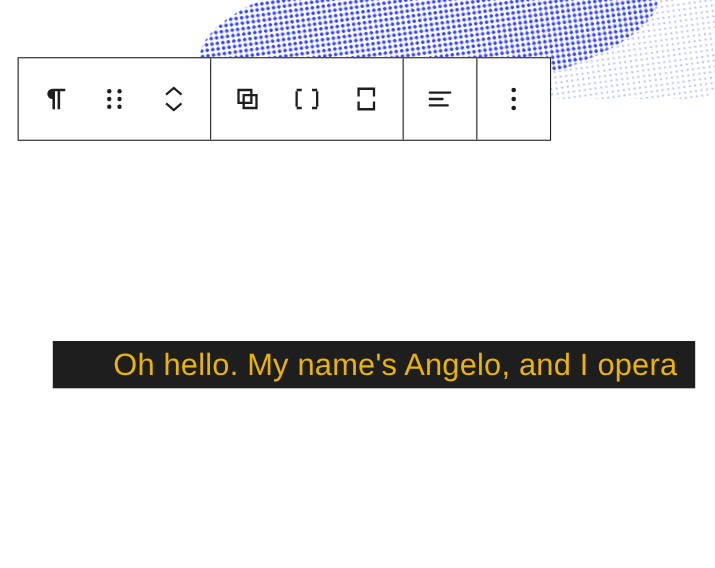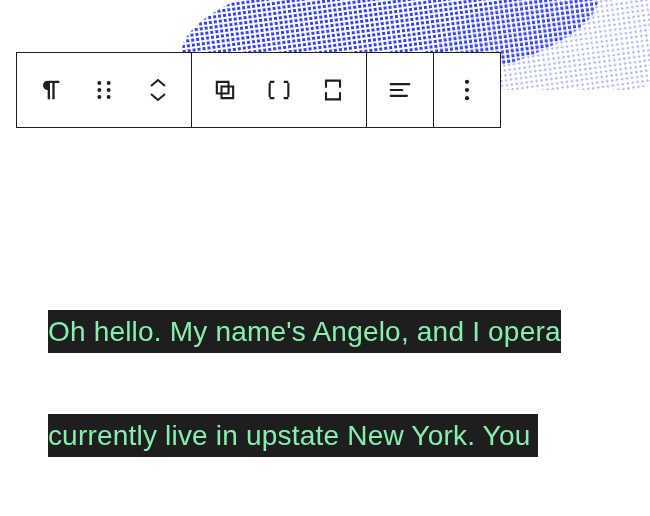--- a/index.html
+++ b/index.html
@@ -74,21 +74,21 @@
     left: 16px;
     right: 0;
     font-size: 28px;
     line-height: 52px;
     color: #1e1e1e;
     font-weight: 400;
     letter-spacing: .2px;
     white-space: pre-wrap;
   }
   .para { margin-bottom: 44px; }
-  .hl { color:#86efac; padding: 2px 0; }
+  .hl { color:#eab308; padding: 2px 16px; margin-left: 39px; }
   .hl-row { display:inline; background:#1e1e1e; box-decoration-break: clone; -webkit-box-decoration-break: clone; padding: 6px 0; }
 </style>
 </head>
 <body>
 
 <div class="decoration">
   <div class="dot-cloud"></div>
   <div class="dot-cloud light"></div>
 </div>
 
@@ -156,17 +156,17 @@
             <circle cx="12" cy="19" r="1.8"></circle>
           </g>
         </svg>
     </div>
   </div>
 </div>
 
 <div class="content">
   <div class="para">
     <span class="hl-row"><span class="hl">Oh hello. My name's Angelo, and I opera</span></span><br>
-    <span class="hl-row"><span class="hl">currently live in upstate New York. You </span></span><br>
+    <br>
     
   </div>
   
 </div>
 
 </body></html>

